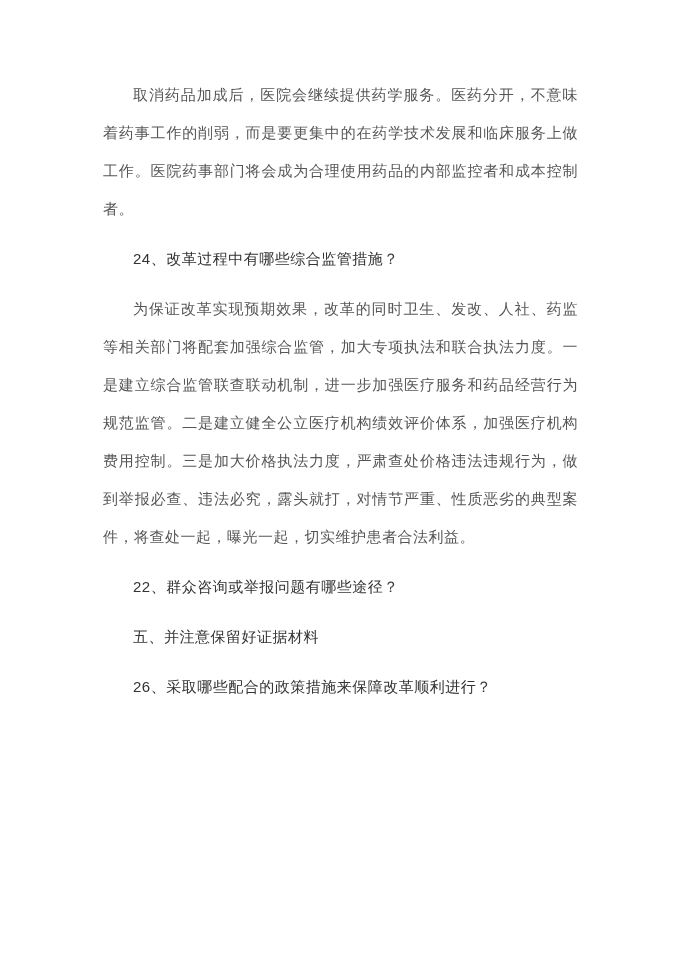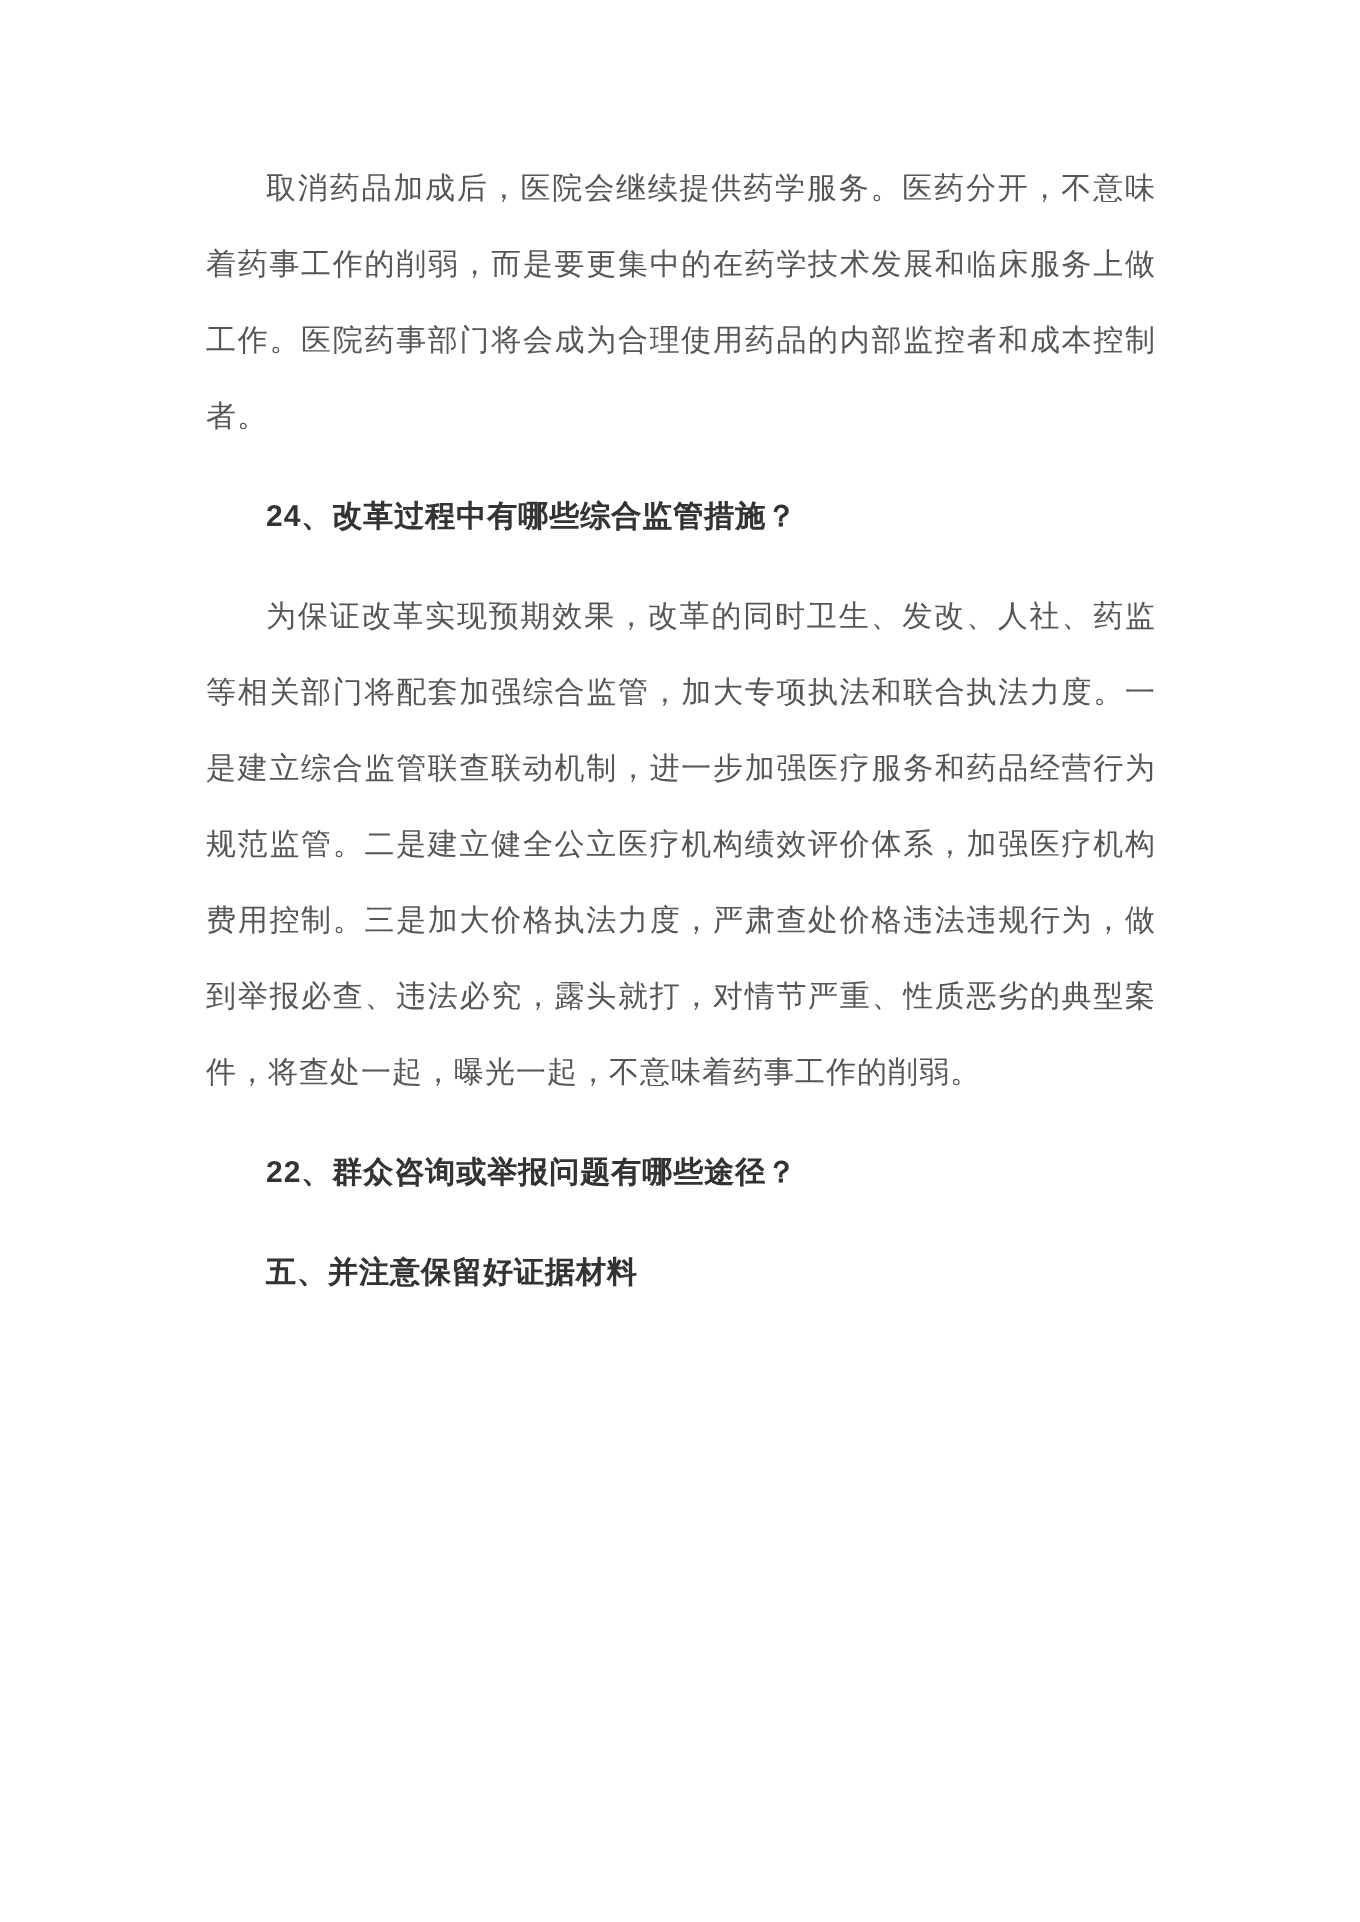--- a/index.html
+++ b/index.html
@@ -28,38 +28,39 @@
     color: #565656;
     text-align: justify;
     text-justify: inter-ideograph;
     text-indent: 2em;
     letter-spacing: 0.5px;
   }
   .heading {
     margin: 0 0 12px 0;
     font-size: 15px;
     line-height: 38px;
-    font-weight: bold;
+    font-weight: normal;
     color: #333333;
     text-indent: 2em;
     letter-spacing: 0.5px;
   }
 </style>
 </head>
 <body>
 
 <div class="page">
   <div class="content">
 
     <p class="para">取消药品加成后，医院会继续提供药学服务。医药分开，不意味着药事工作的削弱，而是要更集中的在药学技术发展和临床服务上做工作。医院药事部门将会成为合理使用药品的内部监控者和成本控制者。</p>
 
     <p class="heading">24、改革过程中有哪些综合监管措施？</p>
 
-    <p class="para">为保证改革实现预期效果，改革的同时卫生、发改、人社、药监等相关部门将配套加强综合监管，加大专项执法和联合执法力度。一是建立综合监管联查联动机制，进一步加强医疗服务和药品经营行为规范监管。二是建立健全公立医疗机构绩效评价体系，加强医疗机构费用控制。三是加大价格执法力度，严肃查处价格违法违规行为，做到举报必查、违法必究，露头就打，对情节严重、性质恶劣的典型案件，将查处一起，曝光一起，不意味着药事工作的削弱。</p>
+    <p class="para">为保证改革实现预期效果，改革的同时卫生、发改、人社、药监等相关部门将配套加强综合监管，加大专项执法和联合执法力度。一是建立综合监管联查联动机制，进一步加强医疗服务和药品经营行为规范监管。二是建立健全公立医疗机构绩效评价体系，加强医疗机构费用控制。三是加大价格执法力度，严肃查处价格违法违规行为，做到举报必查、违法必究，露头就打，对情节严重、性质恶劣的典型案件，将查处一起，曝光一起，切实维护患者合法利益。</p>
 
     <p class="heading">22、群众咨询或举报问题有哪些途径？</p>
 
 
     <p class="heading">五、并注意保留好证据材料</p>
 
+    <p class="heading">26、采取哪些配合的政策措施来保障改革顺利进行？</p>
 
   </div>
 </div>
 
 </body></html>

